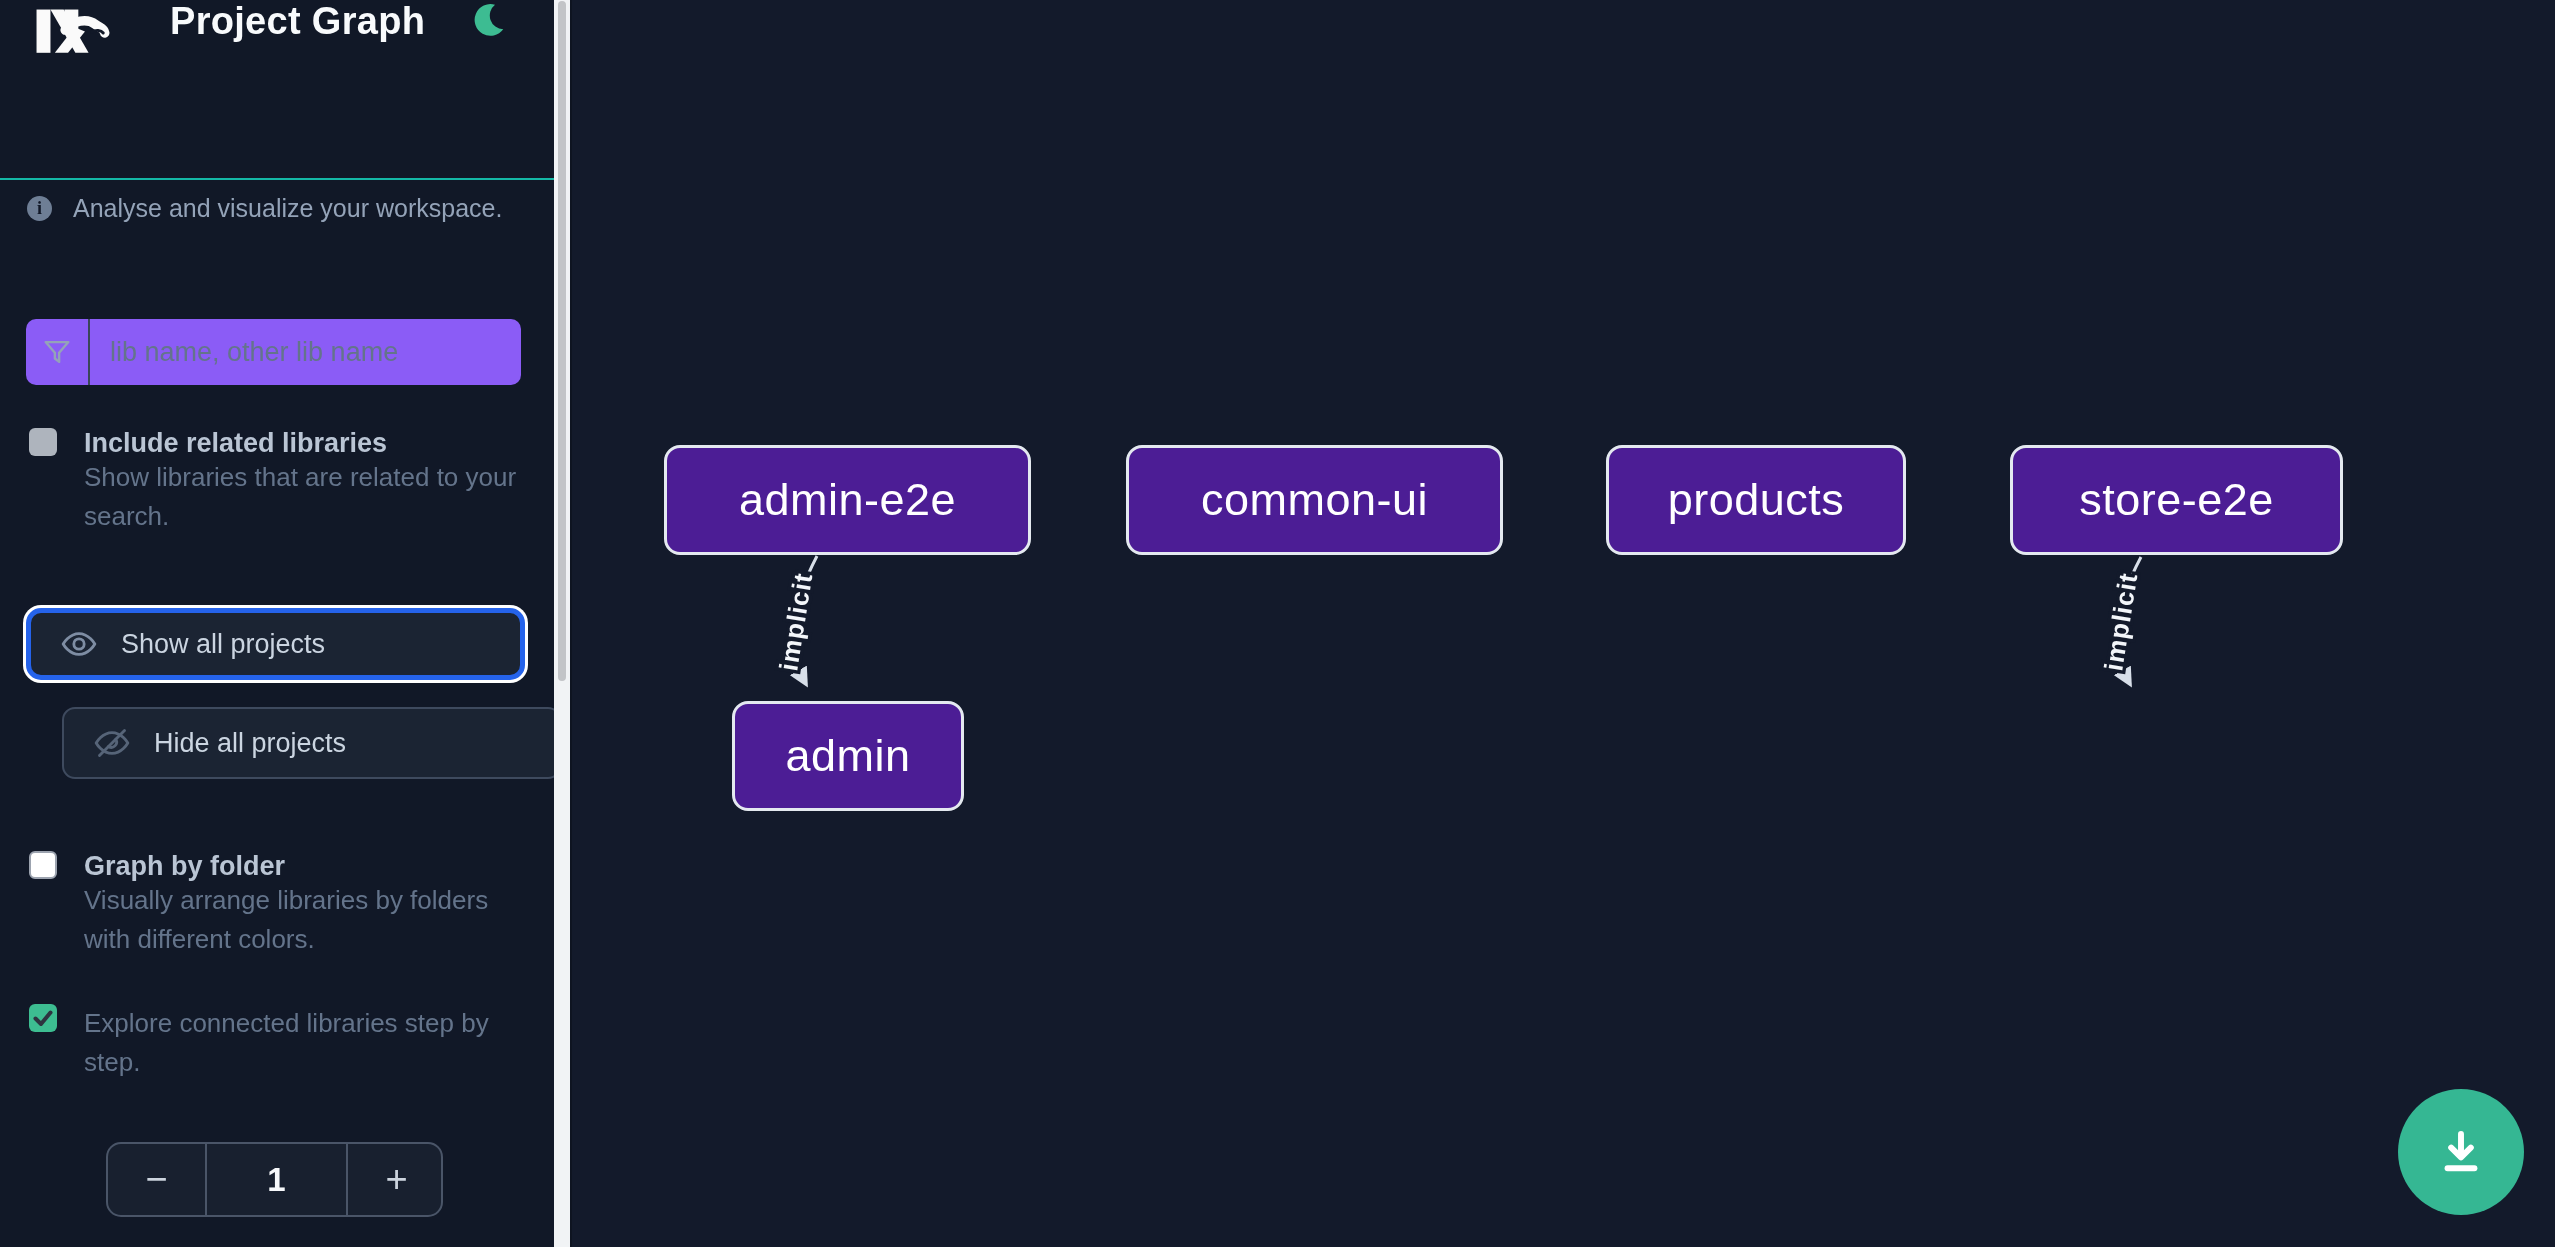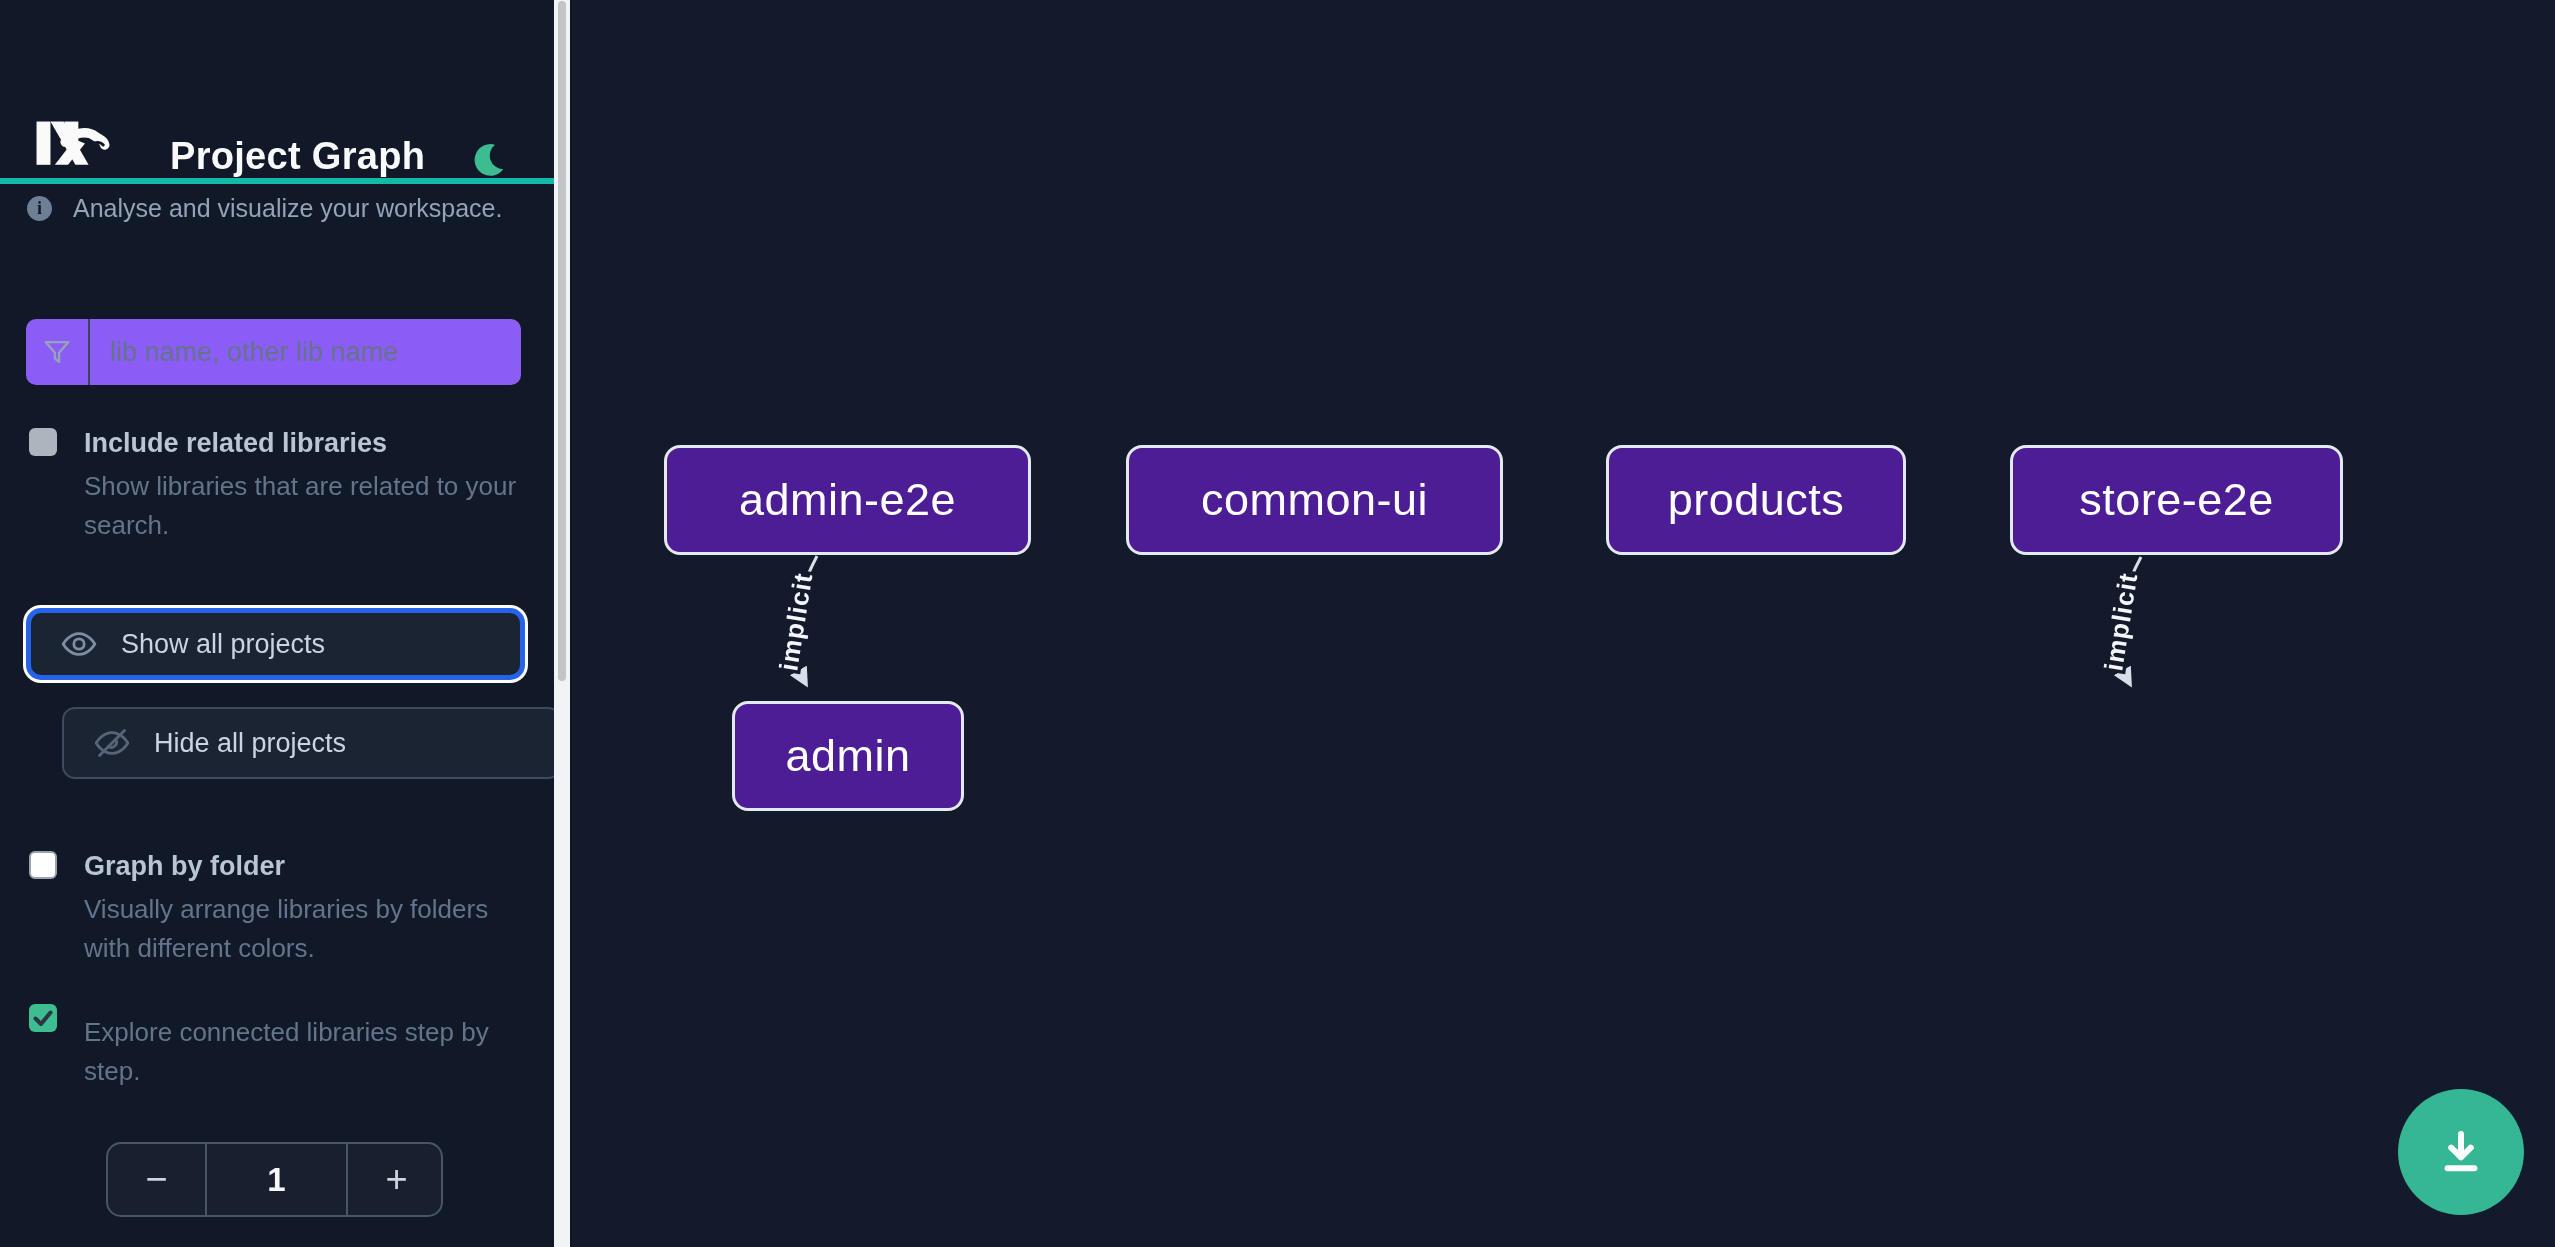--- a/index.html
+++ b/index.html
@@ -2,21 +2,21 @@
 <html><head>
 <meta charset="utf-8">
 <style>
   html,body{margin:0;padding:0;background:#0d1322;}
   #app{position:relative;width:2555px;height:1247px;overflow:hidden;
        font-family:"Liberation Sans", sans-serif;-webkit-font-smoothing:antialiased;}
 
   
   .sidebar{position:absolute;left:0;top:0;width:554px;height:1247px;background:#111827;}
   .sb-header{position:absolute;left:0;top:0;width:554px;height:178px;
-             border-bottom:6px solid #14b8a6;display:flex;align-items:flex-end;}
+             border-bottom:2px solid #14b8a6;display:flex;align-items:flex-start;}
   .nx-logo{margin-left:24px;width:94px;height:66px;flex:none;}
   .app-title{margin:0 0 0 52px;font-size:38px;font-weight:600;color:#f8fafc;letter-spacing:.3px;}
   .theme-toggle{margin-left:auto;margin-right:46px;background:none;border:none;padding:0;
                 width:38px;height:38px;cursor:pointer;}
 
   .tagline-row{position:absolute;left:27px;top:194px;display:flex;align-items:center;gap:21px;}
   .info-icon{width:25px;height:25px;border-radius:50%;background:#6e7e95;color:#111827;
              font-size:18px;font-weight:700;display:flex;align-items:center;justify-content:center;
              font-family:"Liberation Serif",serif;flex:none;}
   .tagline-text{font-size:25px;color:#94a3b8;}
@@ -29,21 +29,21 @@
                 font-size:27px;padding:0 20px;font-family:"Liberation Sans",sans-serif;}
   .search-input::placeholder{color:#64748b;}
 
   .opt{position:absolute;left:29px;width:500px;}
   .cb{position:absolute;left:0;top:0;width:28px;height:28px;border-radius:6px;box-sizing:border-box;}
   .cb-gray{background:#aeb4bd;}
   .cb-white{background:#ffffff;border:2px solid #9ca3af;}
   .cb-green{background:#3dbd91;display:flex;align-items:center;justify-content:center;}
   .opt-text{margin-left:55px;width:445px;}
   .opt-label{font-size:27px;font-weight:600;color:#bac5d4;line-height:30px;}
-  .opt-desc{font-size:26px;color:#64748b;line-height:39px;margin-top:9px;}
+  .opt-desc{font-size:26px;color:#64748b;line-height:39px;}
 
   .sb-btn{position:absolute;left:26px;width:499px;height:72px;box-sizing:border-box;
           background:#1b2433;border:2px solid #3e4a5e;border-radius:13px;cursor:pointer;
           display:flex;align-items:center;padding:0 9px 0 28px;gap:22px;
           font-family:"Liberation Sans",sans-serif;}
   .sb-btn .lbl{font-size:27px;font-weight:500;color:#cbd5e1;}
   .btn-show{top:608px;border:5px solid #2563eb;box-shadow:0 0 0 3px #ffffff;border-radius:15px;}
   .btn-hide{top:707px;margin-left:36px;}
 
   .stepper{position:absolute;left:106px;top:1142px;width:337px;height:75px;box-sizing:border-box;

